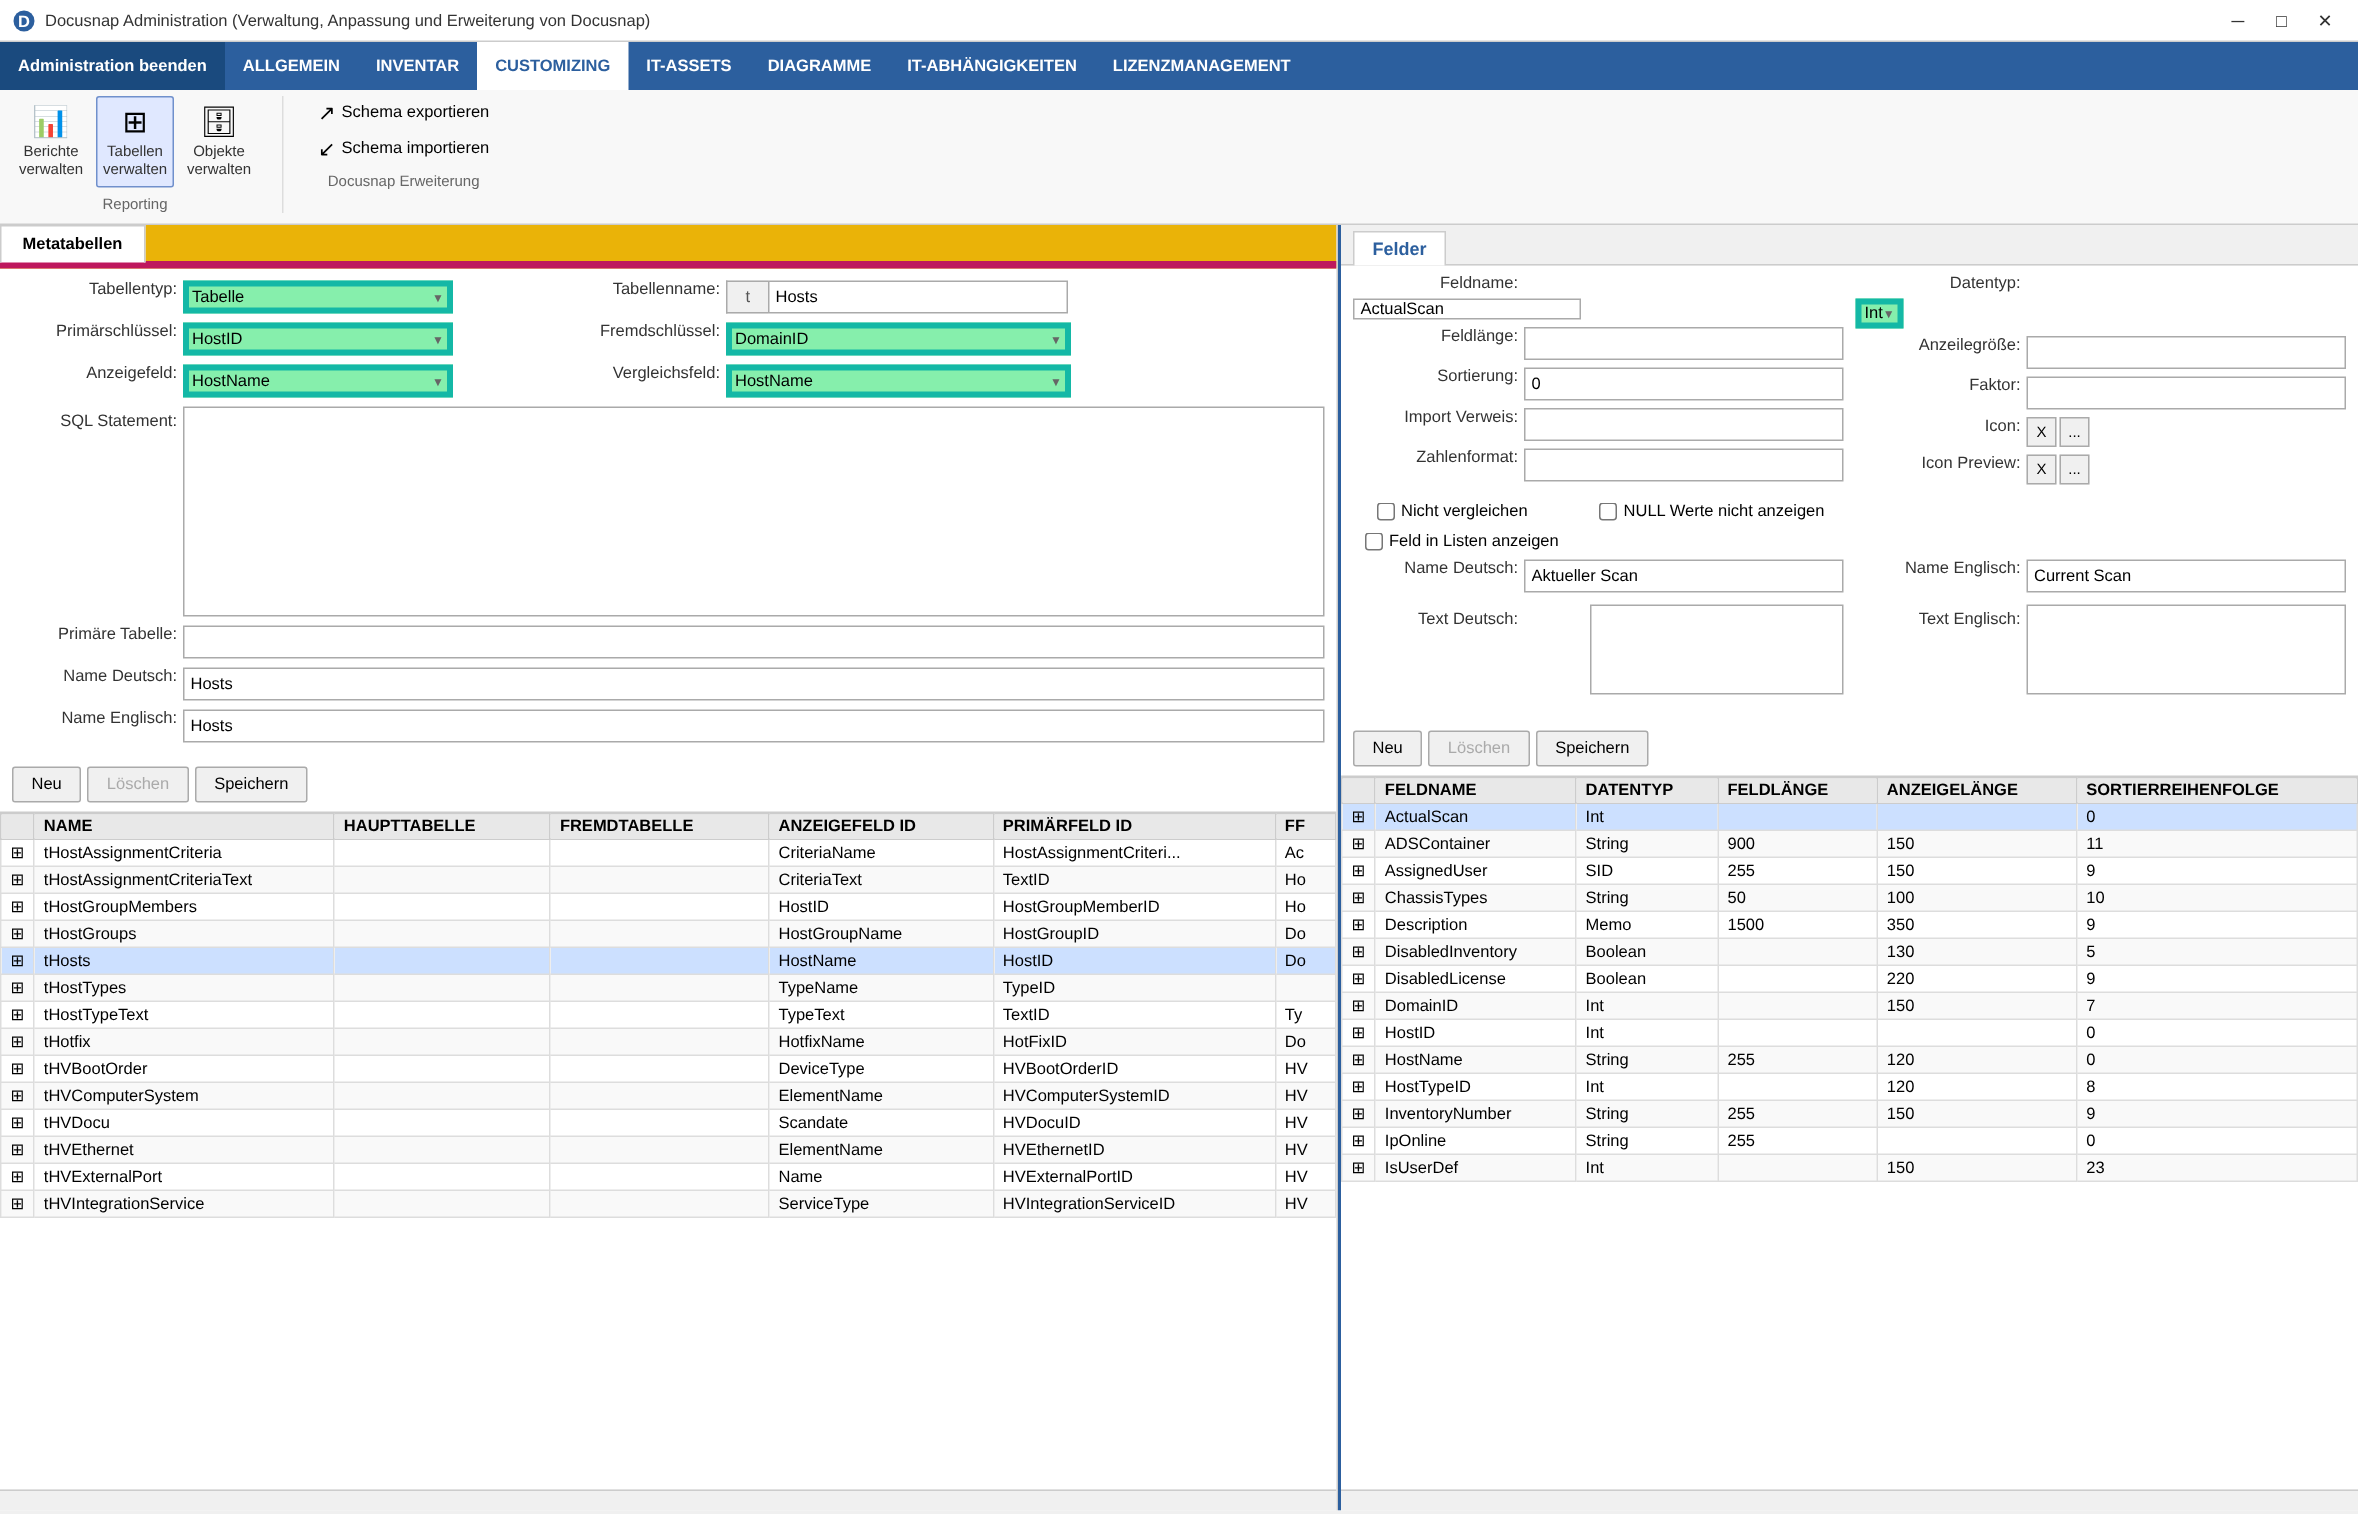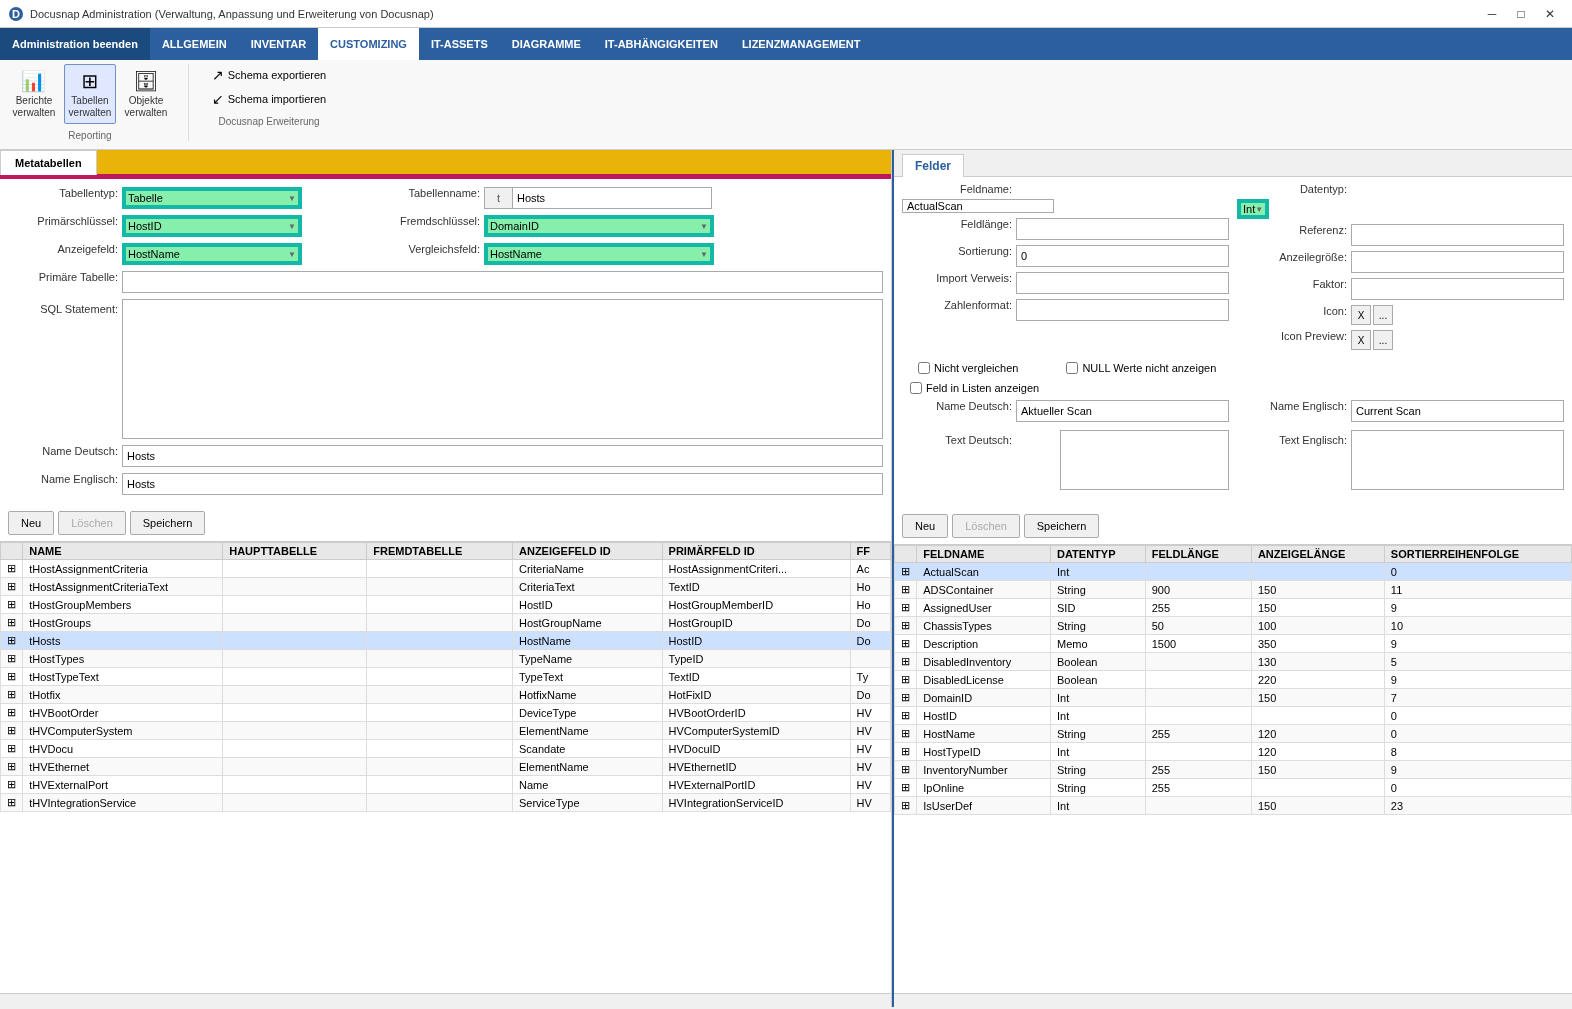--- a/index.html
+++ b/index.html
@@ -260,28 +260,28 @@
           <span class="form-select-arrow">▼</span>
         </div>
         <span style="width:60px"></span>
         <span class="form-label">Vergleichsfeld:</span>
         <div class="form-select" style="width:230px; flex:none;">
           <span>HostName</span>
           <span class="form-select-arrow">▼</span>
         </div>
       </div>
 
+      <div class="form-row" style="align-items:flex-start;">
+        <span class="form-label" style="padding-top:4px;">SQL Statement:</span>
+        <textarea class="form-textarea" style="width: calc(100% - 120px);"></textarea>
+      </div>
+
       <div class="form-row">
         <span class="form-label">Primäre Tabelle:</span>
         <input class="form-input" style="width: calc(100% - 120px);" value="">
-      </div>
-
-      <div class="form-row" style="align-items:flex-start;">
-        <span class="form-label" style="padding-top:4px;">SQL Statement:</span>
-        <textarea class="form-textarea" style="width: calc(100% - 120px);"></textarea>
       </div>
 
       <div class="form-row">
         <span class="form-label">Name Deutsch:</span>
         <input class="form-input" style="width: calc(100% - 120px);" value="Hosts">
       </div>
 
       <div class="form-row">
         <span class="form-label">Name Englisch:</span>
         <input class="form-input" style="width: calc(100% - 120px);" value="Hosts">
@@ -473,24 +473,20 @@
 
       <div class="form-col">
         <div class="form-row mt2">
           <span class="form-label">Datentyp:</span>
           <div class="form-select" style="flex:1;">
             <span>Int</span>
             <span class="form-select-arrow">▼</span>
           </div>
         </div>
         <div class="form-row">
-          <span class="form-label">Referenz:</span>
-          <input class="form-input" style="flex: 1 1 0%;" value="">
-        </div>
-        <div class="form-row">
           <span class="form-label">Anzeilegröße:</span>
           <input class="form-input" style="flex: 1 1 0%;" value="">
         </div>
         <div class="form-row">
           <span class="form-label">Faktor:</span>
           <input class="form-input" style="flex: 1 1 0%;" value="">
         </div>
         <div class="form-row">
           <span class="form-label">Icon:</span>
           <div class="icon-btns">

